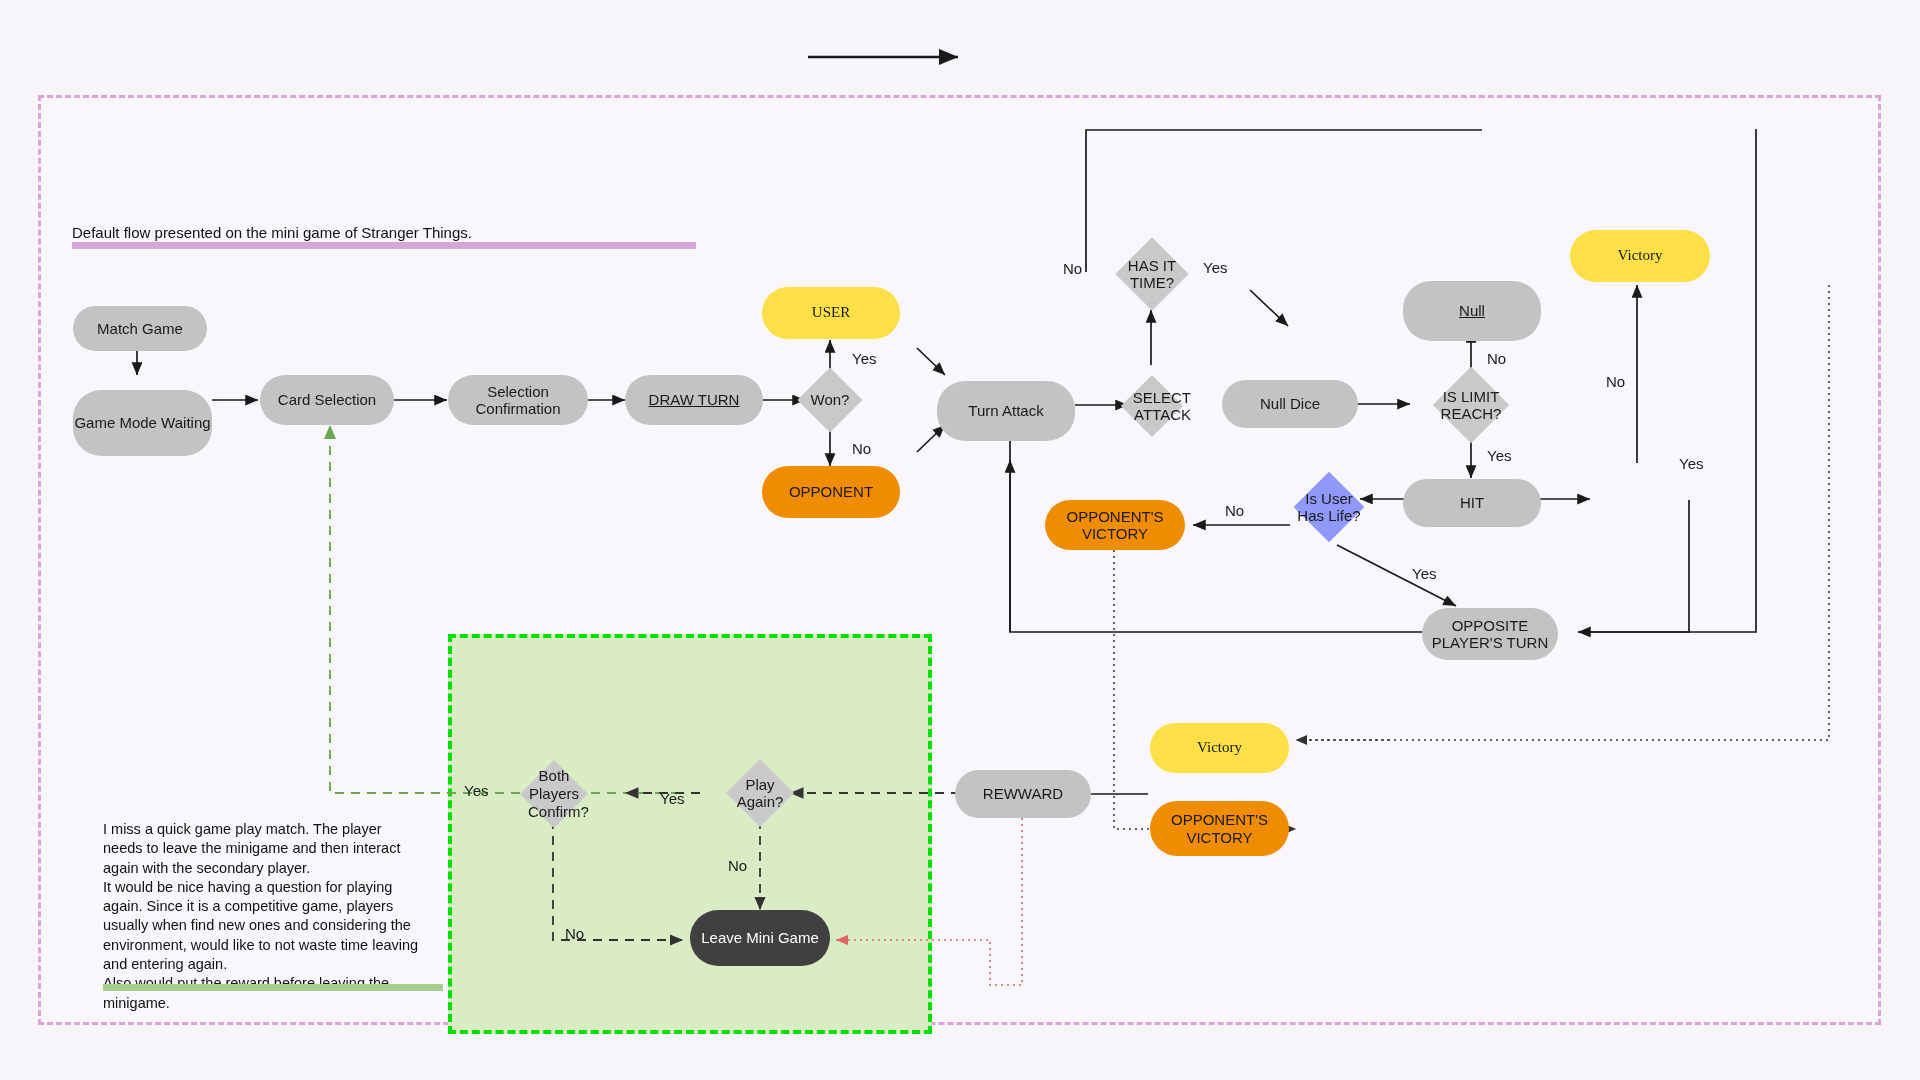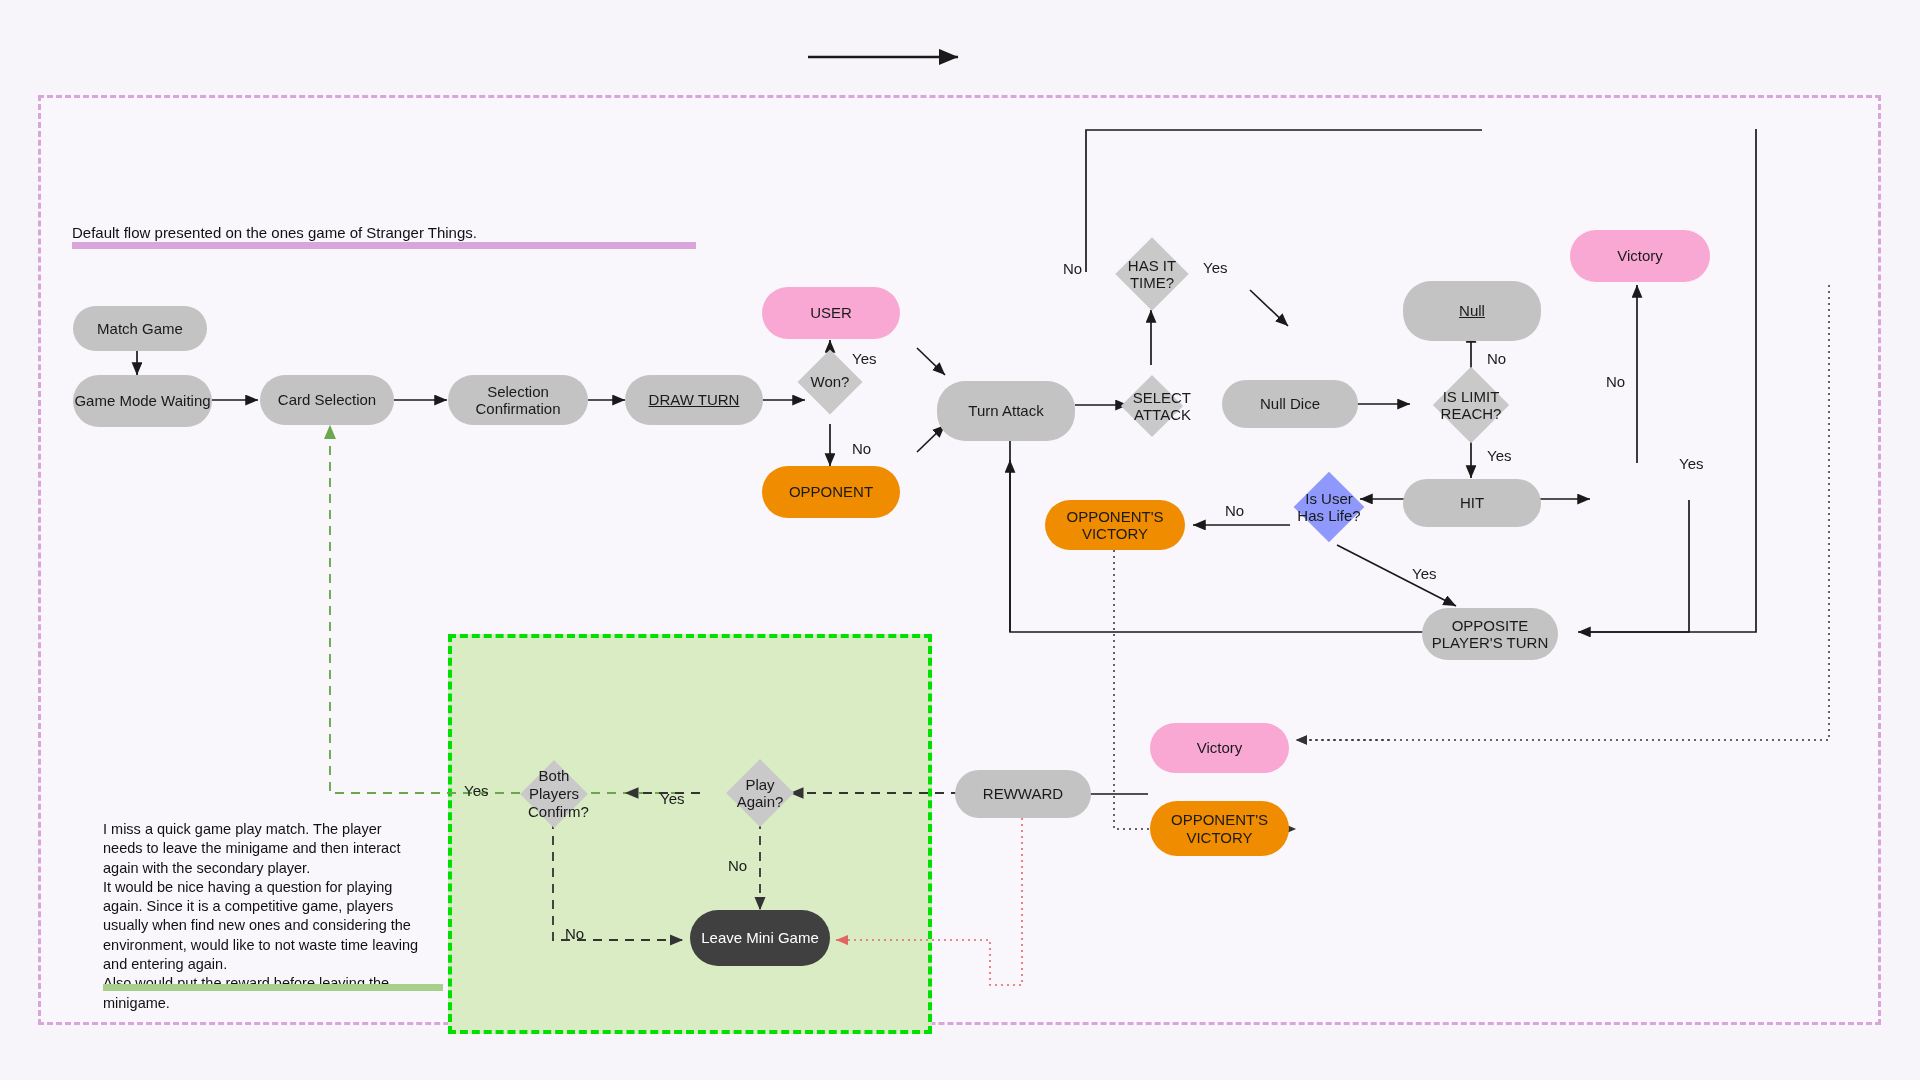--- a/index.html
+++ b/index.html
@@ -19,21 +19,21 @@
   .region-mini{border:4px dashed #00e000;background:#d9ecc4;}
 
   
   .node{
     position:absolute;box-sizing:border-box;
     display:flex;align-items:center;justify-content:center;
     text-align:center;line-height:1.15;
     color:#1a1a1a;font-size:15px;
   }
   .pill{border-radius:28px;background:#c3c3c3;}
-  .pill.blue{background:#f9a8d4;}
+  .pill.blue{background:#fde047;font-family:Liberation Serif, serif;}
   .pill.orange{background:#f08c00;}
   .pill.darkred{background:#404040;color:#ffffff;}
   .diamond{background:#c9c9c9;transform:rotate(45deg);}
   .diamond.blue{background:#8e99fb;}
   .diamond.orange{background:#f08c00;}
   .dwrap{position:absolute;display:flex;align-items:center;justify-content:center;}
 
   
   .elabel{position:absolute;font-size:15px;color:#1a1a1a;white-space:nowrap;}
 
@@ -145,46 +145,46 @@
       <line x1="960" y1="793" x2="790" y2="793" marker-end="url(#ahd)"></line>
 
       <line x1="760" y1="820" x2="760" y2="910" marker-end="url(#ahd)"></line>
 
       <path d="M553,820 L553,940 L683,940" marker-end="url(#ahd)"></path>
 
       <line x1="700" y1="793" x2="625" y2="793" marker-end="url(#ahd)"></line>
     </g>
   </svg>
 
-  <div class="headline" style="left:72px;top:224px;">Default flow presented on the ones game of Stranger Things.</div>
+  <div class="headline" style="left:72px;top:224px;">Default flow presented on the mini game of Stranger Things.</div>
   <div class="underline-purple" style="left:72px;top:242px;width:624px;"></div>
 
   <div class="note" style="left:103px;top:820px;width:320px;">I  miss a quick game play match. The player
 needs to leave the minigame and then interact
 again with the  secondary player.
 It would be nice having a question for playing
 again. Since it is a competitive game, players
 usually when find new ones and considering the
 environment, would like to not waste time leaving
 and entering again.
 Also would put the reward before leaving the
 minigame.</div>
   <div class="underline-green" style="left:103px;top:984px;width:340px;"></div>
 
   <div class="node pill" style="left:73px;top:306px;width:134px;height:45px;">Match Game</div>
 
-  <div class="node pill" style="left:73px;top:375px;width:139px;height:52px;">Game Mode Waiting</div>
+  <div class="node pill" style="left:73px;top:390px;width:139px;height:66px;">Game Mode Waiting</div>
 
   <div class="node pill" style="left:260px;top:375px;width:134px;height:50px;">Card Selection</div>
 
   <div class="node pill" style="left:448px;top:375px;width:140px;height:50px;">Selection Confirmation</div>
 
   <div class="node pill" style="left:625px;top:375px;width:138px;height:50px;text-decoration:underline;">DRAW TURN</div>
 
-  <div class="dwrap" style="left:798px;top:351px;width:64px;height:62px;text-decoration:underline;">
+  <div class="dwrap" style="left:798px;top:369px;width:64px;height:62px;text-decoration:underline;">
     <div class="diamond" style="width:46px;height:46px;"></div>
     <div class="node" style="left:0;top:0;width:64px;height:62px;">
         <span class="dlabel" style="transform:none;width:64px;">Won?</span>
       </div>
   </div>
 
   <div class="node pill blue" style="left:762px;top:287px;width:138px;height:52px;">USER</div>
 
   <div class="node pill orange" style="left:762px;top:466px;width:138px;height:52px;">OPPONENT</div>
 

